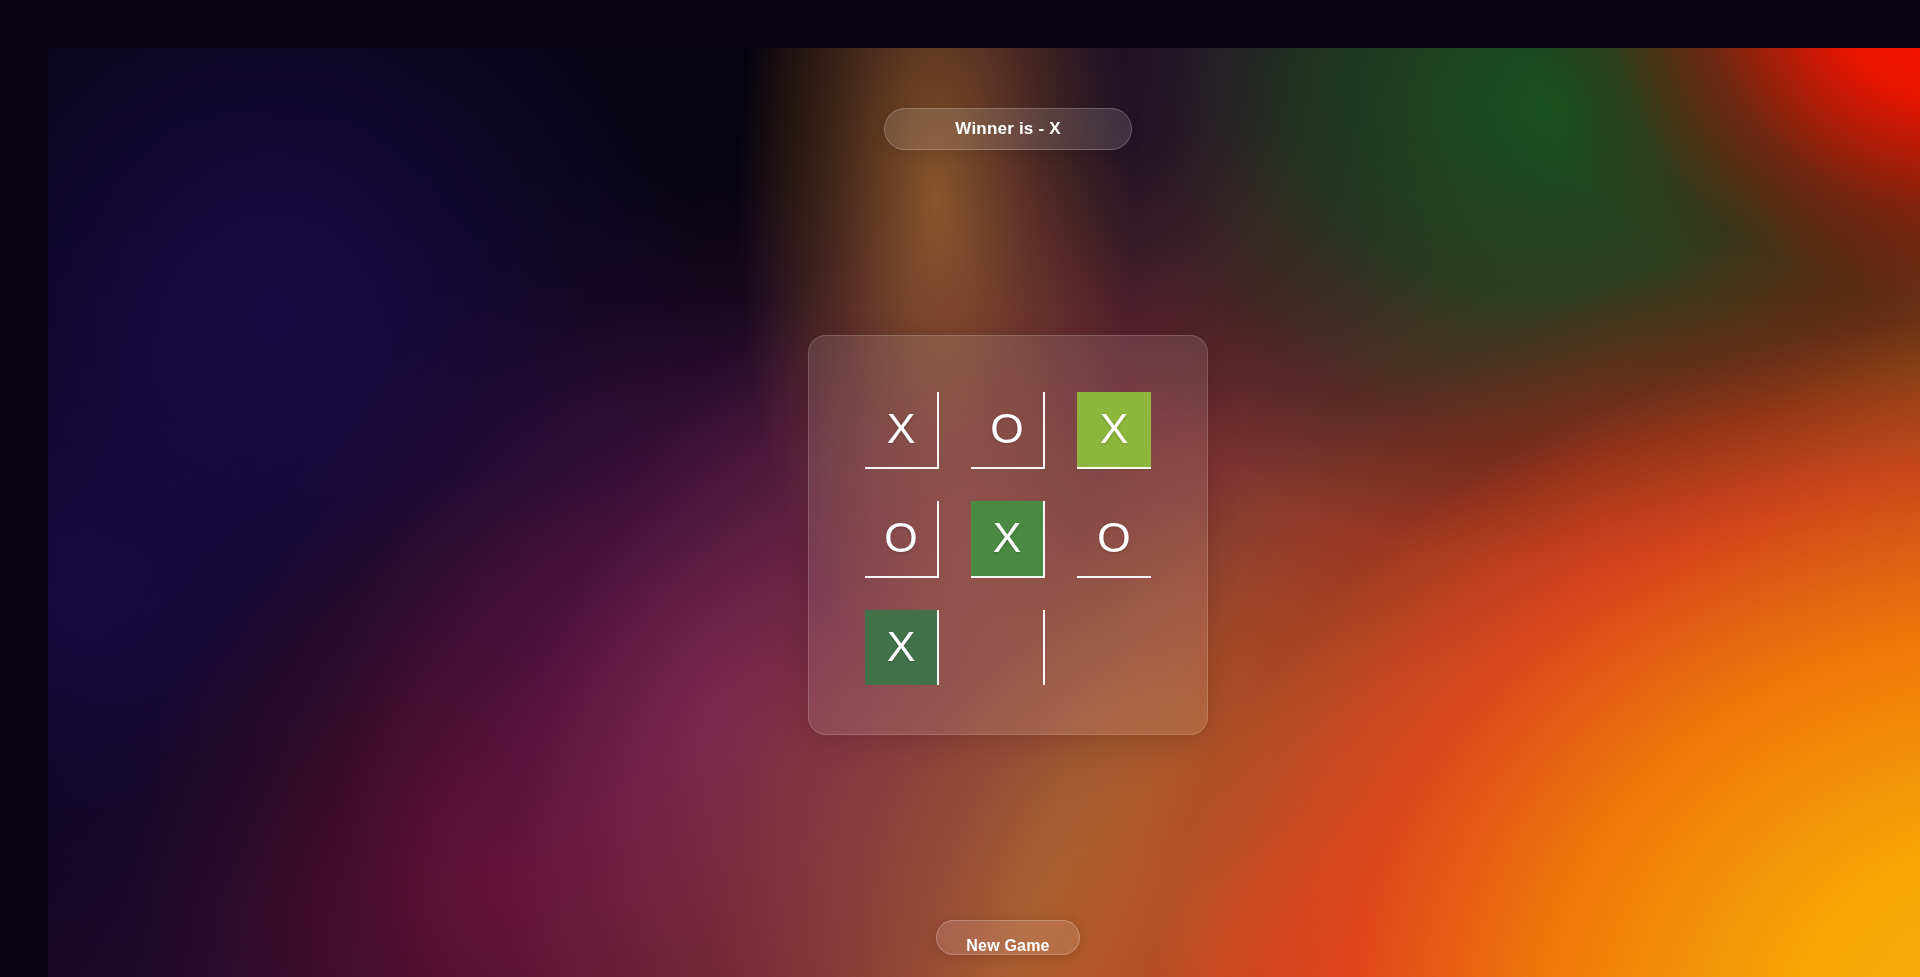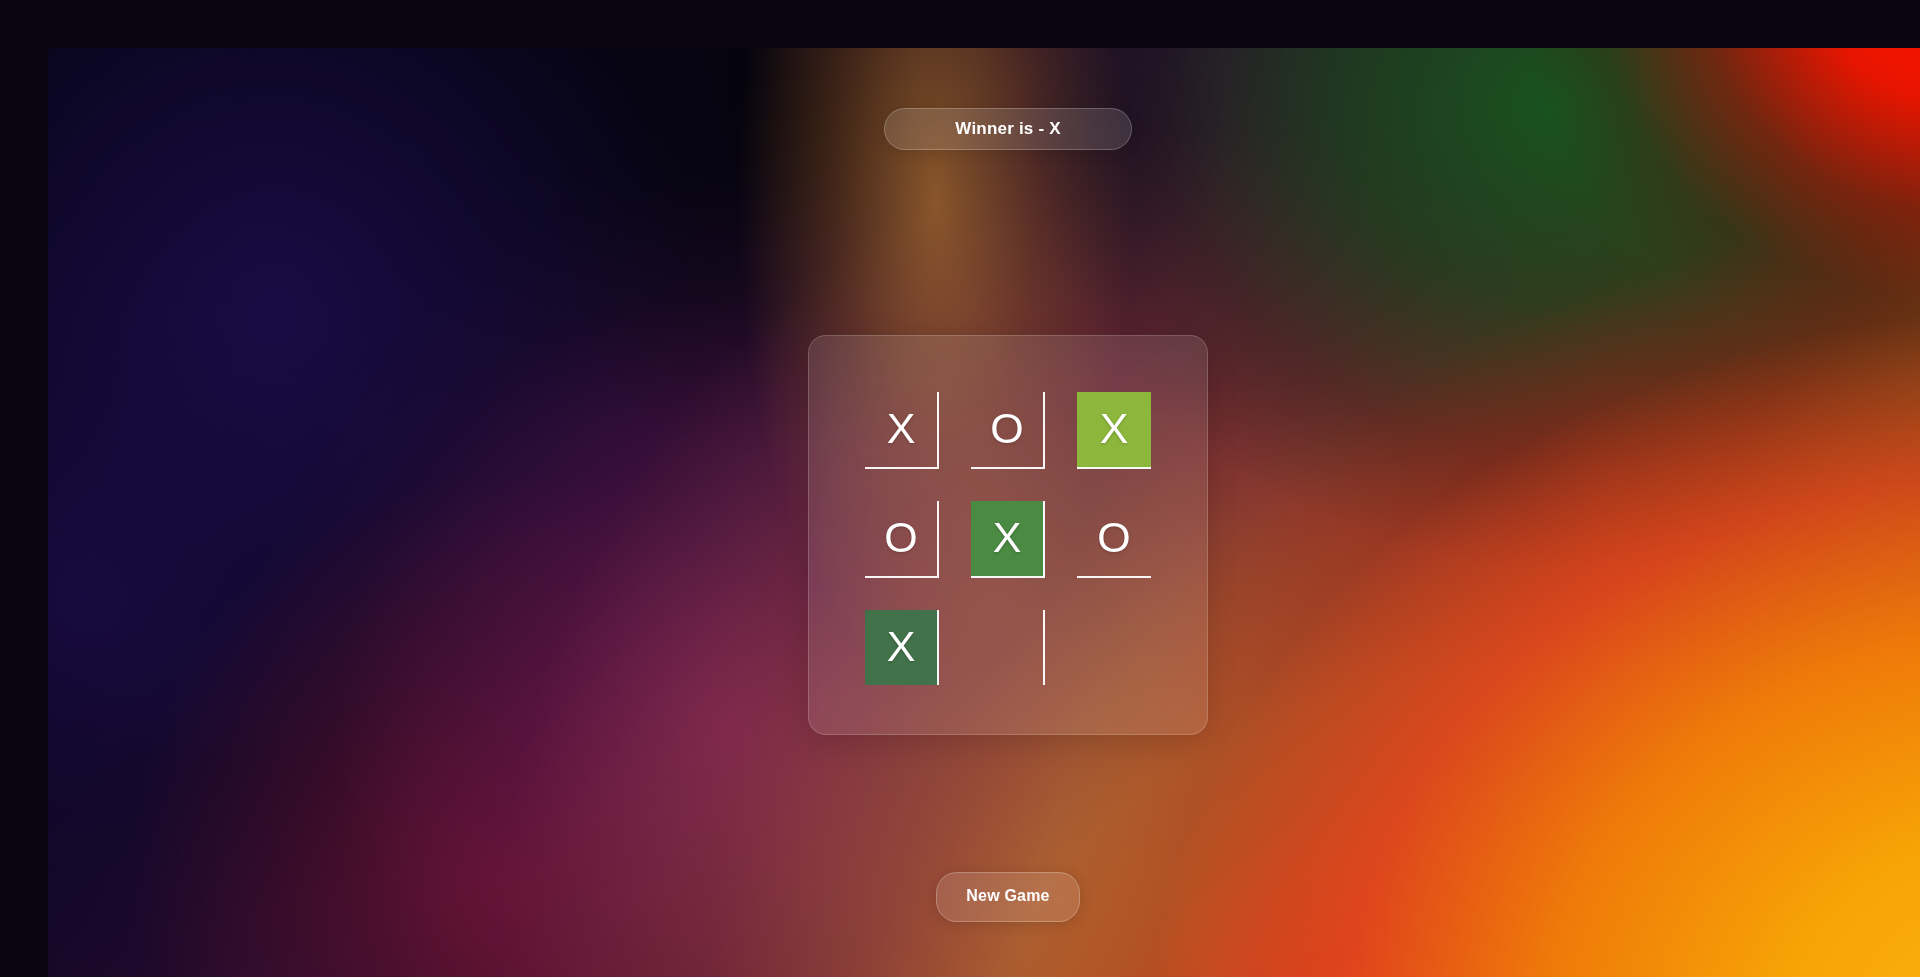--- a/index.html
+++ b/index.html
@@ -133,27 +133,27 @@
 
   .cell .mark {
     display: block;
     transform: translateY(-1px);
     text-shadow: 0 1px 3px rgba(0, 0, 0, 0.20);
   }
 
   
   #new-game-button {
     position: absolute;
-    top: 824px;
+    top: 872px;
     left: 50%;
     transform: translateX(-50%);
     width: 144px;
-    height: 50px;
-    display: flex;
-    align-items: flex-end;
+    height: 35px;
+    display: flex;
+    align-items: flex-start;
     justify-content: center;
     border-radius: 21px;
     background: rgba(255, 255, 255, 0.12);
     border: 1px solid rgba(255, 255, 255, 0.24);
     box-shadow: 0 2px 14px rgba(0, 0, 0, 0.14);
     backdrop-filter: blur(6px);
     cursor: pointer;
     font-family: "Liberation Sans", sans-serif;
   }
 

